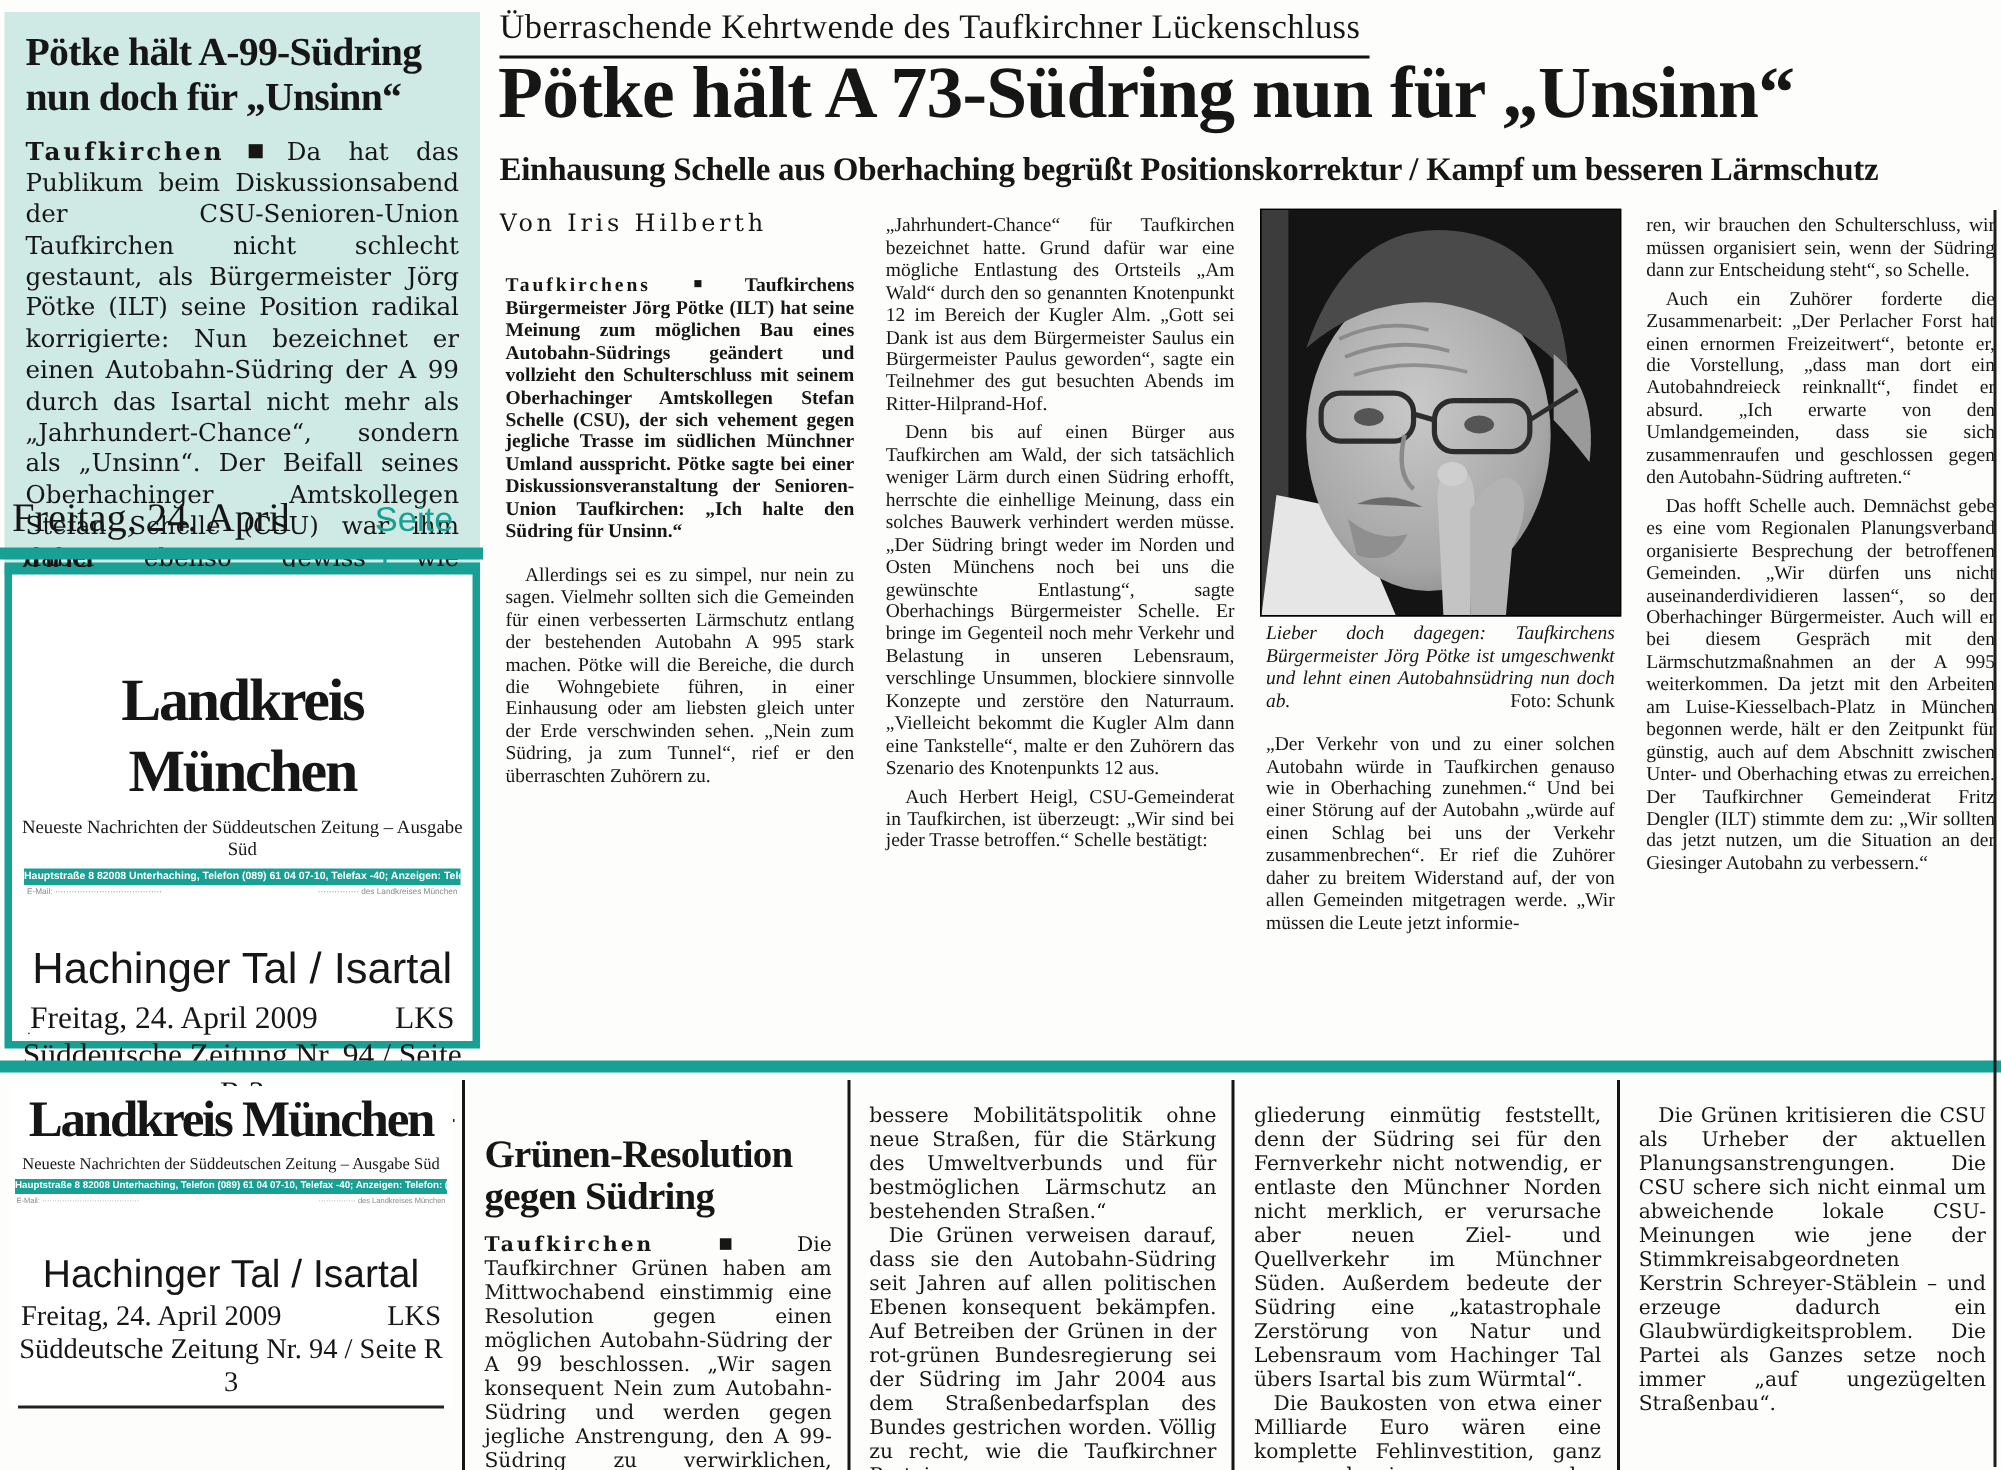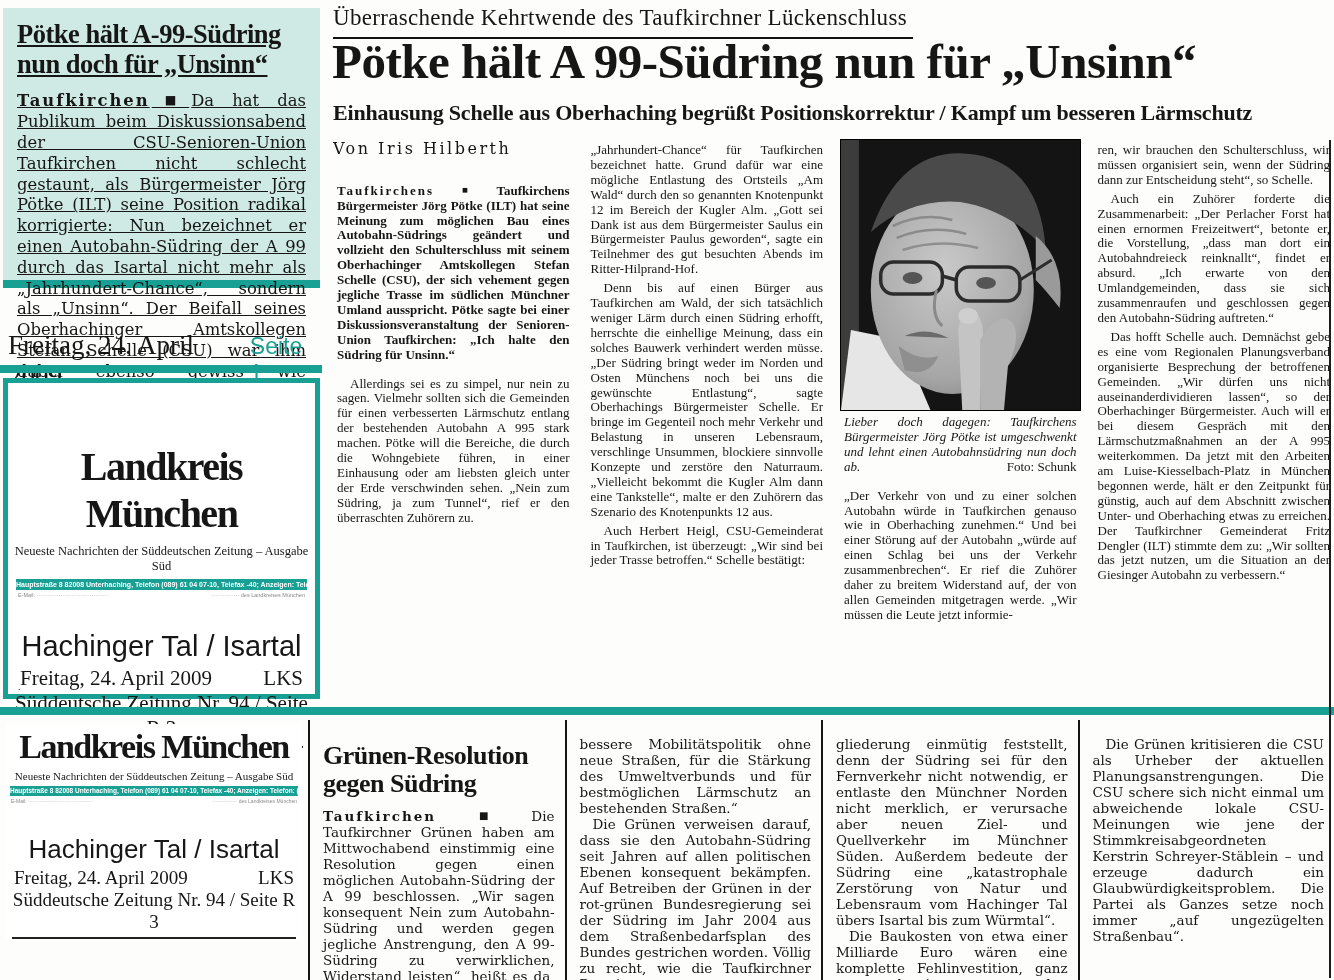--- a/index.html
+++ b/index.html
@@ -5,23 +5,23 @@
   :root{
     --accent:#17a093;
     --teaser-bg:#cfeae4;
     --ink:#161616;
   }
   *{margin:0;padding:0;box-sizing:border-box;}
   html,body{background:#ffffff;}
   .page{position:relative;width:1334px;height:980px;background:#fdfdfc;overflow:hidden;color:var(--ink);}
 
   
-  .teaser{position:absolute;left:3px;top:8px;width:317px;height:280px;
+  .teaser{position:absolute;left:3px;top:8px;width:317px;height:375px;
     background:var(--teaser-bg);border-bottom:8px solid var(--accent);
-    padding:12px 14px 0;text-decoration:underline;}
+    padding:12px 14px 0;}
   .teaser h2{font-family:"Liberation Serif",serif;font-weight:bold;font-size:26.5px;
     line-height:1.13;letter-spacing:-0.5px;margin:0 0 10px;}
   .teaser .tbody{font-family:"DejaVu Serif",serif;font-size:16.4px;line-height:20.8px;
     text-align:justify;}
   .dl{font-weight:bold;letter-spacing:2px;}
   .sq{font-size:0.75em;vertical-align:12%;padding:0 2px;}
   .pref{font-style:italic;}
   .sig{font-style:italic;float:right;}
 
   .daterow{position:absolute;left:8px;top:330px;width:312px;display:flex;
@@ -88,21 +88,21 @@
   .mast-bottom .mregion{font-size:26px;margin-top:30px;}
   .mast-bottom .mrow{font-size:19px;padding:2px 8px 0;}
   .mast-bottom .missue{font-size:19px;}
   .mast-bottom .mrule{margin:4px 6px 0;}
 
   .bcols{position:absolute;left:308px;top:720px;width:1026px;height:260px;display:flex;}
   .bcol{flex:1 1 0;border-left:2px solid #151515;padding:16px 10px 0 13px;overflow:hidden;
     font-family:"DejaVu Serif",serif;font-size:13.5px;line-height:16px;text-align:justify;
     hyphens:auto;}
   .btitle{font-family:"Liberation Serif",serif;font-weight:bold;font-size:26px;
-    line-height:1.08;letter-spacing:-0.5px;margin:6px 0 10px;}
+    line-height:1.08;letter-spacing:-0.5px;margin:20px 0 10px;}
   .bcol p{margin:0;}
   .bcol p.ind{text-indent:13px;}
 </style>
 </head>
 <body>
 
 <div class="page">
 
   <div class="teaser">
     <h2>Pötke hält A-99-Südring nun doch für „Unsinn“</h2>
@@ -127,21 +127,21 @@
     <div class="mrow">
       <span>Freitag, 24. April 2009</span>
       <span>LKS</span>
     </div>
     <div class="missue">Süddeutsche Zeitung Nr. 94 / Seite R 3</div>
     <div class="mrule"></div>
     <span class="mdot">.</span>
   </div>
 
   <div class="kicker">Überraschende Kehrtwende des Taufkirchner Lückenschluss</div>
-  <h1 class="headline">Pötke hält A 99-Südring nun für „Unsinn“</h1>
+  <h1 class="headline">Pötke hält A 73-Südring nun für „Unsinn“</h1>
   <div class="subhead">Einhausung Schelle aus Oberhaching begrüßt Positionskorrektur / Kampf um besseren Lärmschutz</div>
 
   <div class="cols">
     <div class="col">
       <div class="byline">Von Iris Hilberth</div>
       <p class="lead"><span class="dl">Taufkirchens</span><span class="sq">■</span><span>Taufkirchens Bürgermeister Jörg Pötke (ILT) hat seine Meinung zum möglichen Bau eines Autobahn-Südrings geändert und vollzieht den Schulterschluss mit seinem Oberhachinger Amtskollegen Stefan Schelle (CSU), der sich vehement gegen jegliche Trasse im südlichen Münchner Umland ausspricht. Pötke sagte bei einer Diskussionsveranstaltung der Senioren-Union Taufkirchen: „Ich halte den Südring für Unsinn.“</span></p>
       <p class="gap ind">Allerdings sei es zu simpel, nur nein zu sagen. Vielmehr sollten sich die Gemeinden für einen verbesserten Lärmschutz entlang der bestehenden Autobahn A 995 stark machen. Pötke will die Bereiche, die durch die Wohngebiete führen, in einer Einhausung oder am liebsten gleich unter der Erde verschwinden sehen. „Nein zum Südring, ja zum Tunnel“, rief er den überraschten Zuhörern zu.</p>
     </div>
     <div class="col">
       <p>„Jahrhundert-Chance“ für Taufkirchen bezeichnet hatte. Grund dafür war eine mögliche Entlastung des Ortsteils „Am Wald“ durch den so genannten Knotenpunkt 12 im Bereich der Kugler Alm. „Gott sei Dank ist aus dem Bürgermeister Saulus ein Bürgermeister Paulus geworden“, sagte ein Teilnehmer des gut besuchten Abends im Ritter-Hilprand-Hof.</p>

